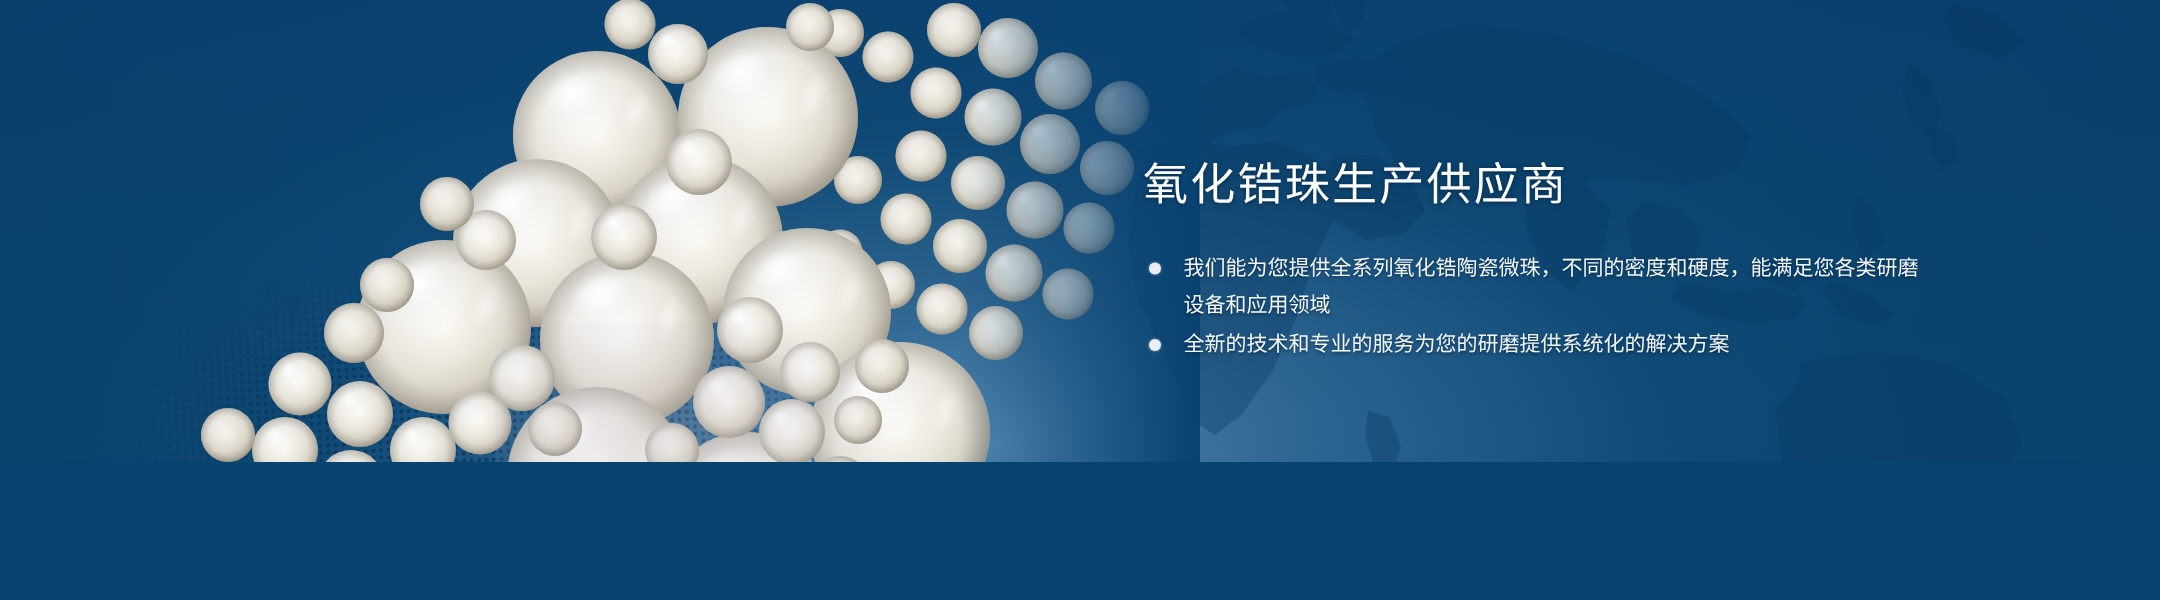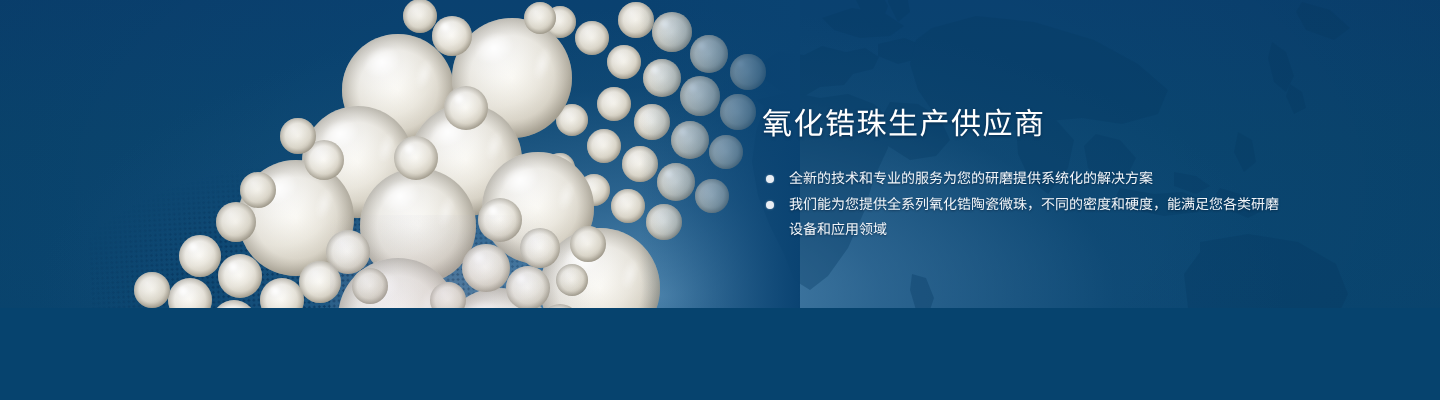--- a/index.html
+++ b/index.html
@@ -497,22 +497,22 @@
   </div>
 
   <div class="bead-haze"></div>
 
   <div class="content">
     <h1 class="headline">氧化锆珠生产供应商</h1>
 
     <ul class="bullets">
       <li>
         <span class="dot"></span>
-        <span class="txt">全新的技术和专业的服务为您的研磨提供系统化的解决方案</span>
+        <span class="txt">我们能为您提供全系列氧化锆陶瓷微珠，不同的密度和硬度，能满足您各类研磨设备和应用领域</span>
       </li>
       <li>
         <span class="dot"></span>
-        <span class="txt">我们能为您提供全系列氧化锆陶瓷微珠，不同的密度和硬度，能满足您各类研磨设备和应用领域</span>
+        <span class="txt">全新的技术和专业的服务为您的研磨提供系统化的解决方案</span>
       </li>
     </ul>
   </div>
 
 </div>
 
 </body></html>

